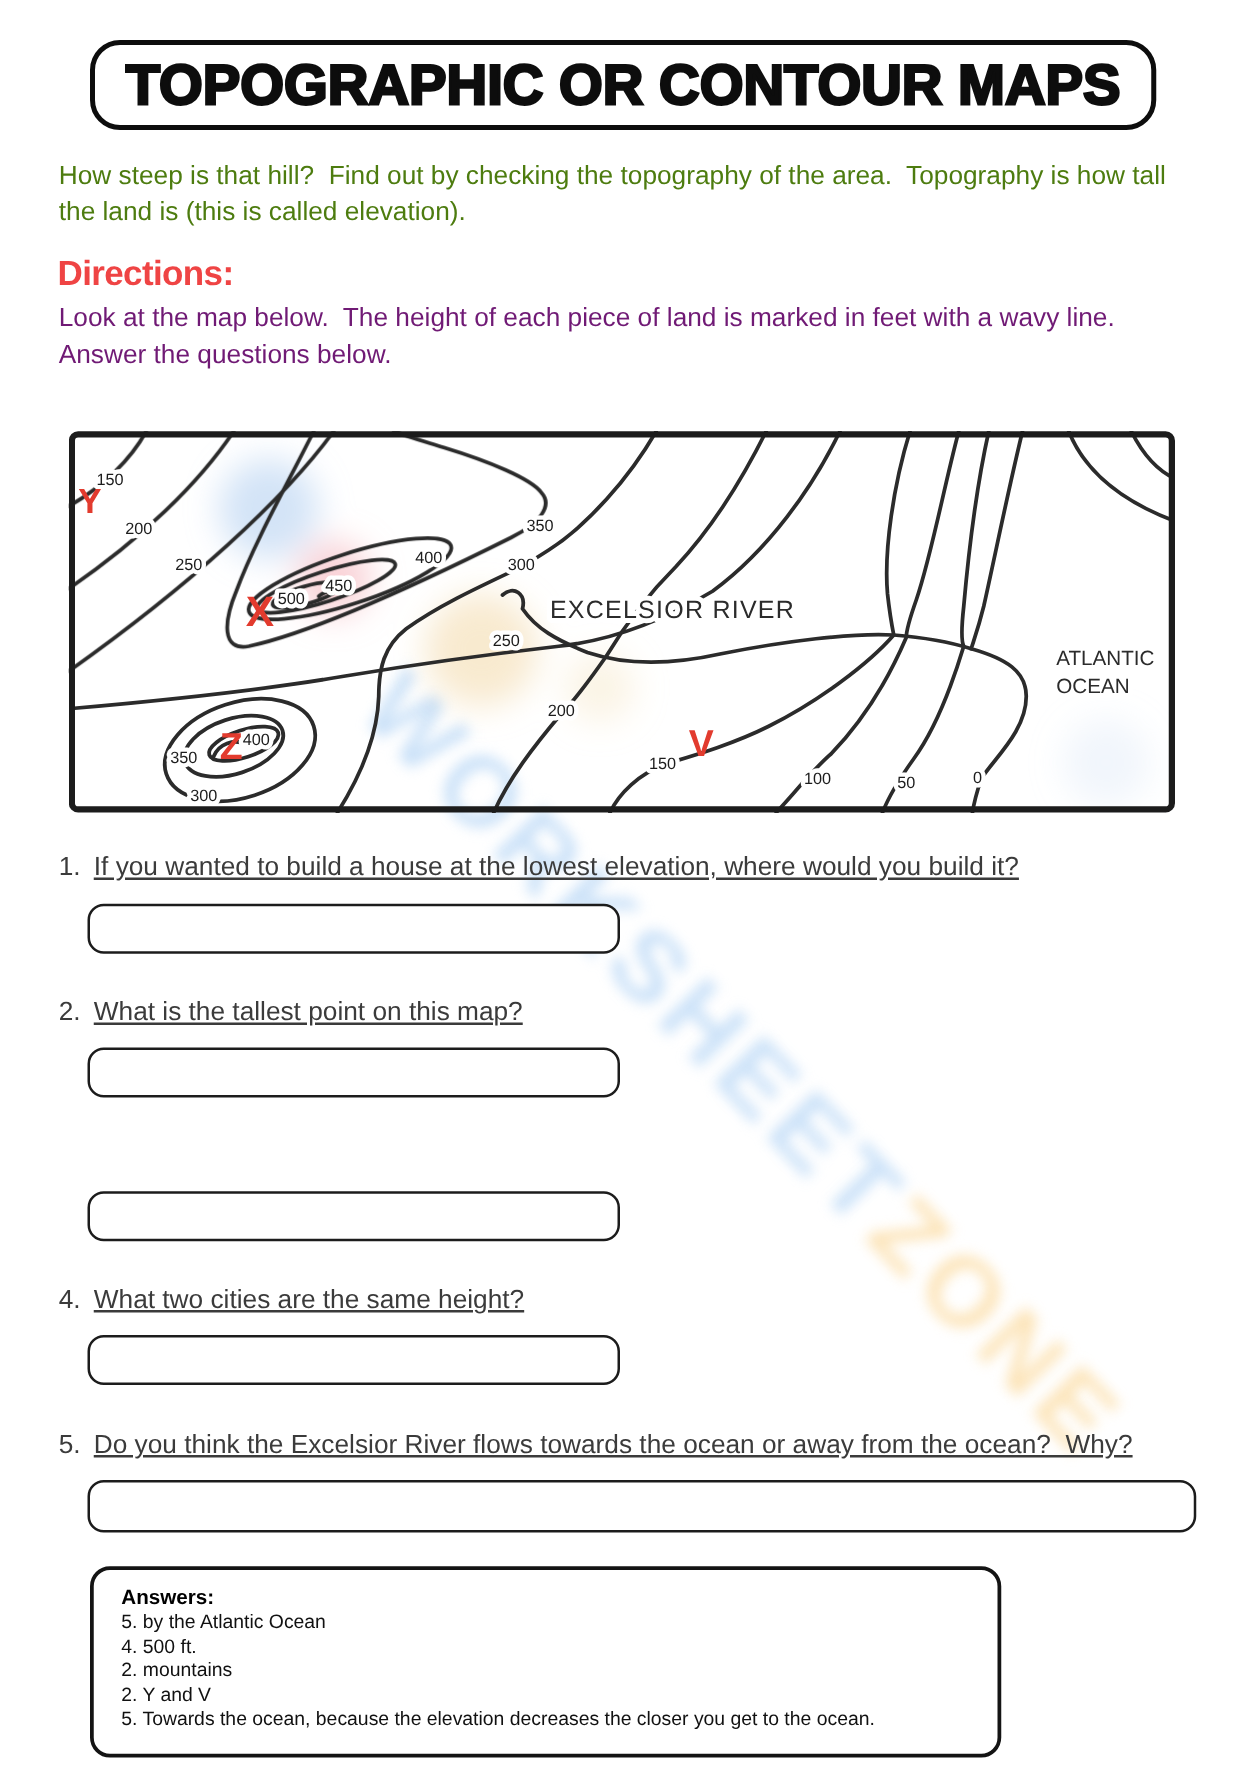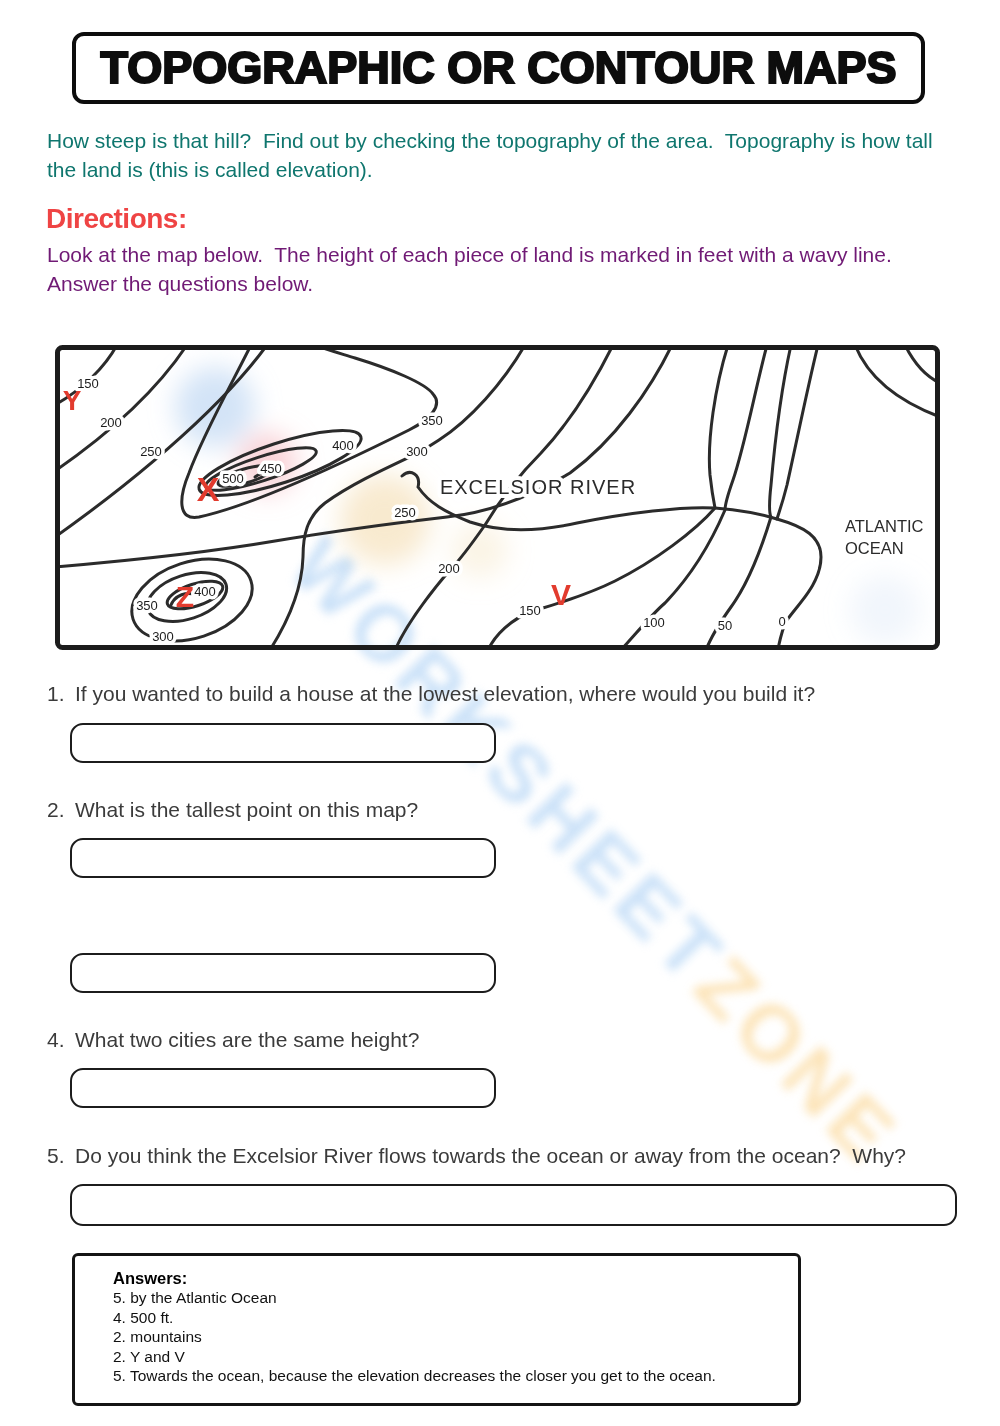--- a/index.html
+++ b/index.html
@@ -14,32 +14,32 @@
     font-size:80px; font-weight:bold; letter-spacing:7px; white-space:nowrap;
     filter:blur(5px); pointer-events:none;
   }
   .watermark .wm1 { color:rgba(158,200,242,0.55); }
   .watermark .wm2 { color:rgba(250,205,128,0.55); }
   .content { position:absolute; inset:0; z-index:3; }
 
   
   .title-box {
     position:absolute; left:72px; top:32px; width:853px; height:72px;
-    border:4.5px solid #0d0d0d; border-radius:12px; box-sizing:border-box;
+    border:4.5px solid #0d0d0d; border-radius:24px; box-sizing:border-box;
     display:flex; align-items:center; justify-content:center; background:#fff;
   }
   .title-text {
     font-size:45px; font-weight:bold; color:#0d0d0d; letter-spacing:0px;
     -webkit-text-stroke:2.2px #0d0d0d; white-space:nowrap;
   }
 
   
   .intro {
     position:absolute; left:47px; top:126px; width:892px;
-    font-size:21px; line-height:29px; color:#0f766e; white-space:pre-wrap;
+    font-size:21px; line-height:29px; color:#4d7c0f; white-space:pre-wrap;
   }
   .directions-h {
     position:absolute; left:46px; top:203px;
     font-size:28px; font-weight:bold; color:#ef4444; letter-spacing:-0.5px;
   }
   .directions-b {
     position:absolute; left:47px; top:240px; width:892px;
     font-size:21px; line-height:29px; color:#701a75; white-space:pre-wrap;
   }
 
@@ -54,33 +54,33 @@
   .city {
     font-family:"Liberation Sans", sans-serif; font-weight:bold; fill:var(--red,#e23b2e);
     text-anchor:middle;
   }
   .geo-label {
     font-family:"Liberation Sans", sans-serif; fill:#2b2b2b;
     paint-order:stroke; stroke:#ffffff; stroke-width:8px; stroke-linejoin:round;
   }
 
   
-  .question { position:absolute; left:47px; width:910px; font-size:21px; color:#3b3b3b; white-space:pre-wrap; }
+  .question { position:absolute; left:47px; width:910px; font-size:21px; color:#3b3b3b; white-space:pre-wrap;text-decoration:underline; }
   .question .qnum { display:inline-block; width:28px; }
   .answer-box {
     position:absolute; left:70px; width:426px; height:40px; background:#fff;
     border:2.5px solid #1c1c1c; border-radius:13px; box-sizing:border-box;
   }
   .answer-box.wide { width:887px; height:42px; }
 
   
   .answers-box {
     position:absolute; left:72px; top:1253px; width:729px; height:153px;
-    border:3px solid #141414; border-radius:6px; box-sizing:border-box;
-    padding:12px 38px; background:#fff;
+    border:3px solid #141414; border-radius:16px; box-sizing:border-box;
+    padding:12px 22px; background:#fff;
   }
   .answers-heading { font-size:16.5px; font-weight:bold; color:#000; line-height:20px; }
   .answers-item { font-size:15.5px; color:#111; line-height:19.6px; }
 </style>
 </head>
 <body>
 
 <div class="page">
 
   <div class="watermark">

